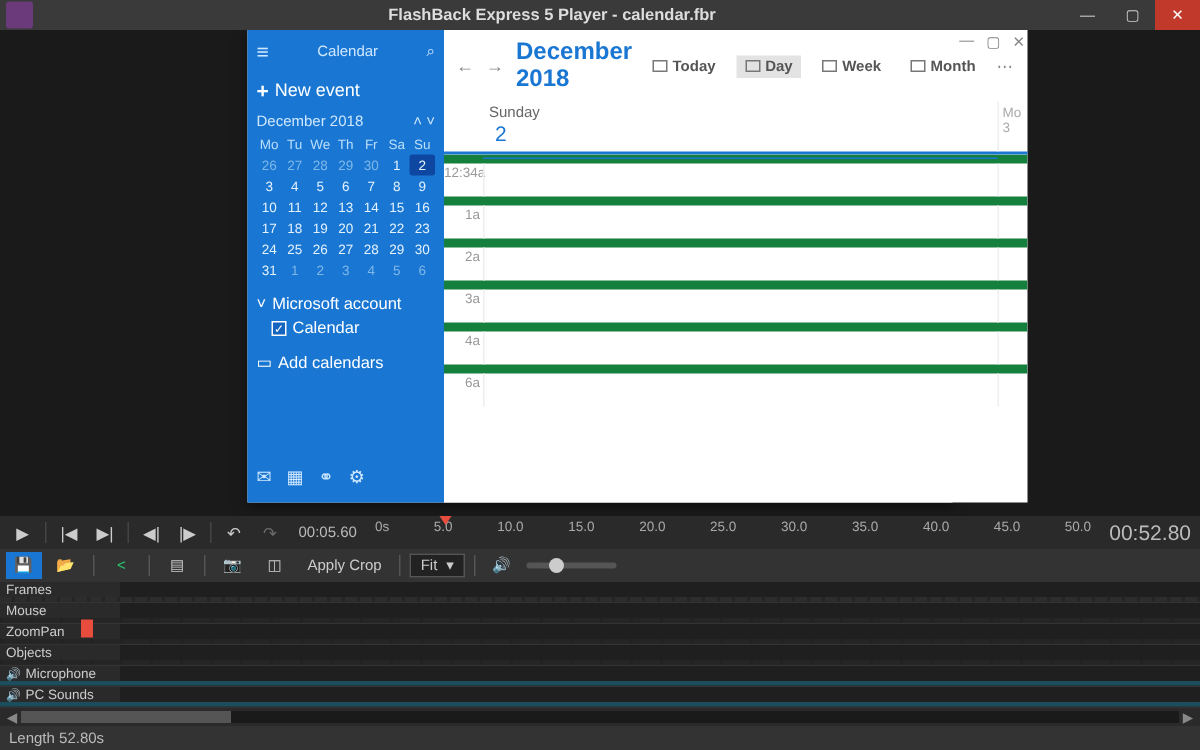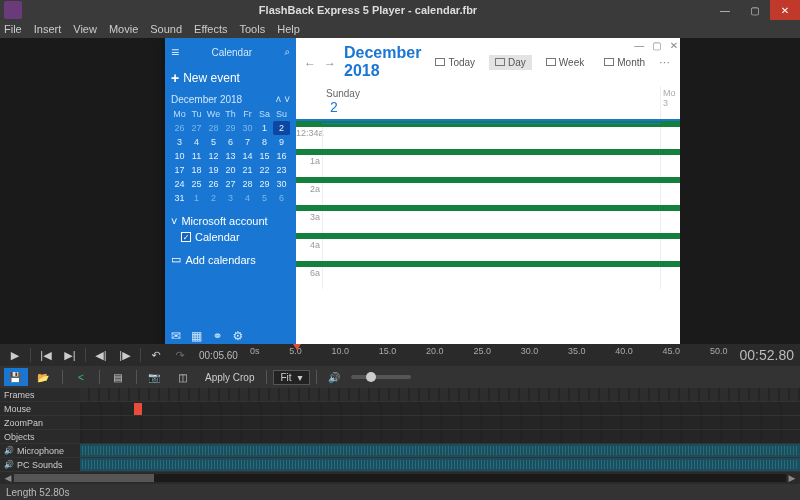--- a/index.html
+++ b/index.html
@@ -33,21 +33,21 @@
   .minical .cell.sel { background:#0d47a1; border-radius:2px; }
   .calside .sect { margin-top:10px; font-size:11px; display:flex; align-items:center; gap:4px; }
   .calside .check { width:10px; height:10px; border:1px solid #fff; display:inline-flex; align-items:center; justify-content:center; font-size:8px; background:#1565c0; }
   .calside .bottomicons { margin-top:auto; display:flex; gap:10px; padding:4px 0; color:#cfe8ff; font-size:12px; }
   
   .calmain { flex:1; background:#fff; display:flex; flex-direction:column; position:relative; }
   .calmain .winctrl { position:absolute; top:2px; right:2px; display:flex; gap:8px; font-size:10px; color:#888; }
   .calmain .header { display:flex; align-items:center; gap:8px; padding:6px 8px; font-size:11px; color:#444; }
   .calmain .arrow { color:#888; font-size:12px; }
   .calmain .titlemonth { color:#1976d2; font-size:16px; font-weight:600; flex:1; }
-  .calmain .vbtn { display:flex; align-items:center; gap:3px; padding:2px 6px; color:#555; font-size:10px; }
+  .calmain .vbtn { display:flex; align-items:center; gap:3px; padding:2px 6px; color:#555; font-size:10px;font-weight:bold; }
   .calmain .vbtn.active { background:#e3e3e3; }
   .calmain .vbtn .ic { width:10px; height:8px; border:1px solid #777; }
   .calmain .dots { color:#888; letter-spacing:2px; }
   .dayheader { display:flex; border-bottom:2px solid #1976d2; font-size:10px; }
   .dayheader .col1 { width:26px; }
   .dayheader .colmain { flex:1; padding:2px 4px; color:#666; }
   .dayheader .colnext { width:20px; padding:2px 2px; color:#aaa; border-left:1px solid #eee; font-size:9px; }
   .daynum { font-size:14px; color:#1976d2; padding:0 4px 2px; }
   .hours { flex:1; overflow:hidden; font-size:9px; color:#999; position:relative; }
   .hourrow { display:flex; height:28px; border-top:6px solid #15803d; }
@@ -73,21 +73,21 @@
   .toolbar { height:22px; background:#333; display:flex; align-items:center; gap:4px; padding:0 4px; color:#ccc; font-size:10px; }
   .toolbar .btn { width:24px; height:18px; display:flex; align-items:center; justify-content:center; }
   .toolbar .save { background:#1976d2; color:#fff; }
   .toolbar .share { color:#29c76f; }
   .toolbar .select { background:#222; border:1px solid #555; padding:1px 6px; font-size:10px; color:#ccc; display:flex; align-items:center; gap:6px; }
   .toolbar .sep { width:1px; height:14px; background:#555; margin:0 2px; }
   .slider { width:60px; height:4px; background:#555; border-radius:2px; position:relative; }
   .slider .thumb { position:absolute; left:25%; top:-3px; width:10px; height:10px; background:#ccc; border-radius:50%; }
   
   .tracks { background:#1f1f1f; }
-  .track { display:flex; height:14px; border-bottom:1px solid #333; font-size:9px; color:#ccc; }
+  .track { display:flex; height:14px; border-bottom:1px solid #333; font-size:9px; color:#ccc;flex-direction:column; }
   .track .label { width:80px; padding-left:4px; background:#2a2a2a; display:flex; align-items:center; }
   .track.audio .label::before { content:"🔊"; font-size:8px; margin-right:3px; color:#888; }
   .track .lane { flex:1; background:repeating-linear-gradient(90deg,#222 0 2px,#252525 2px 20px); position:relative; }
   .track .lane.frames { background:repeating-linear-gradient(90deg,#2d2d2d 0 8px,#252525 8px 10px); }
   .track .lane.mouse .marker2 { position:absolute; left:54px; top:1px; width:8px; height:12px; background:#e74c3c; }
   .track .lane.audio { background:#1b4d5c; }
   .track .lane.audio::before { content:""; position:absolute; inset:2px; background:repeating-linear-gradient(90deg,#2a7a8f 0 1px,transparent 1px 3px); opacity:.7; }
   .scrollbar { height:12px; background:#2a2a2a; display:flex; align-items:center; padding:0 2px; }
   .scrollbar .arrow { width:12px; text-align:center; color:#888; font-size:9px; }
   .scrollbar .trackbar { flex:1; height:8px; background:#1a1a1a; position:relative; }
@@ -104,30 +104,20 @@
   <div class="titlebar">
     <div class="appicon"></div>
     <div class="title">FlashBack Express 5 Player - calendar.fbr</div>
     <div class="winbtns">
       <div class="winbtn">—</div>
       <div class="winbtn">▢</div>
       <div class="winbtn close">✕</div>
     </div>
   </div>
 
-  <div class="menubar" id="menubar">
-      <span>File</span>
-      <span>Insert</span>
-      <span>View</span>
-      <span>Movie</span>
-      <span>Sound</span>
-      <span>Effects</span>
-      <span>Tools</span>
-      <span>Help</span>
-    </div>
 
   <div class="viewport">
     <div class="calwin">
 
       <div class="calside">
         <div class="hdr">
           <span class="menu">≡</span>
           <span>Calendar</span>
           <span>⌕</span>
         </div>

